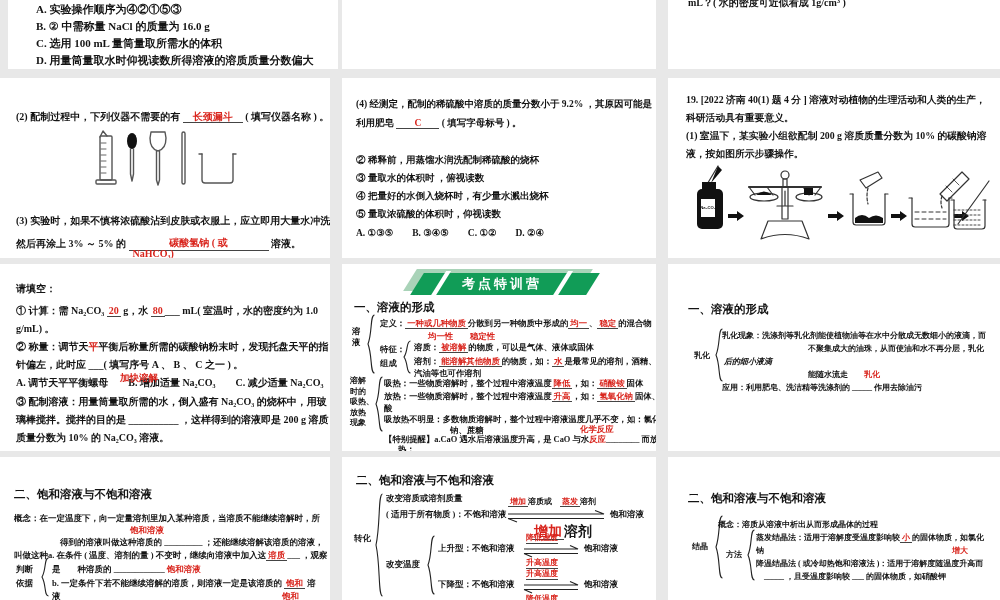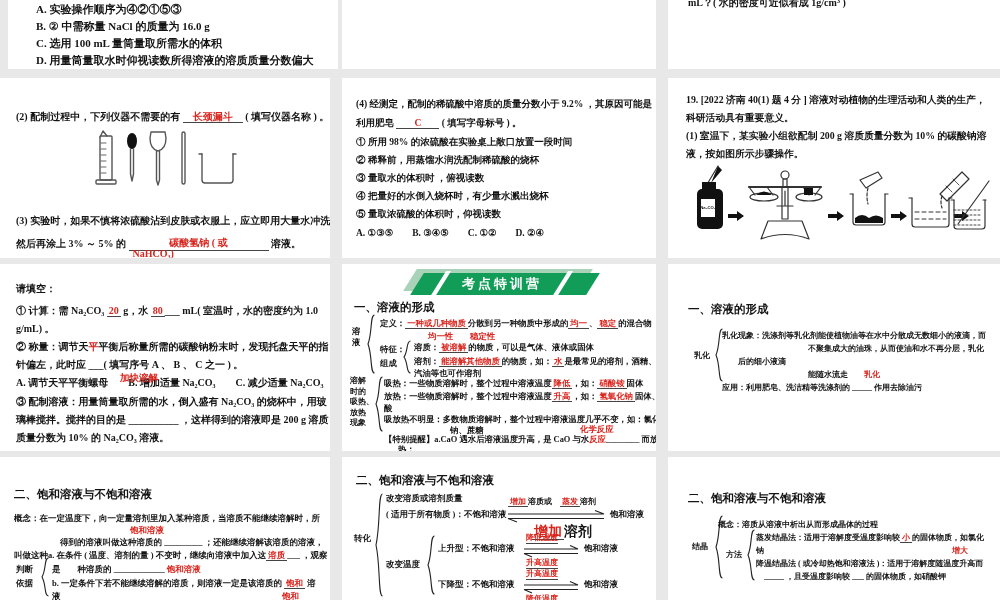--- a/index.html
+++ b/index.html
@@ -132,21 +132,20 @@
 
 <div class="page" id="c2r1" style="left:342px;top:0;width:314px;height:69px;"></div>
 
 <div class="page" id="c2r2" style="left:342px;top:78px;width:314px;height:180px;">
   <div class="ln" style="left:14px;top:20px;">(4) 经测定，配制的稀硫酸中溶质的质量分数小于 9.2% ，其原因可能是</div>
   <div class="ln" style="left:14px;top:39px;">
     <span>利用肥皂</span>
     <span class="fill" style="padding:0 18px;">C</span>
     <span>( 填写字母标号 ) 。</span>
   </div>
-  <div class="ln" style="left:14px;top:58px;">① 所用 98% 的浓硫酸在实验桌上敞口放置一段时间</div>
   <div class="ln" style="left:14px;top:76px;">② 稀释前，用蒸馏水润洗配制稀硫酸的烧杯</div>
   <div class="ln" style="left:14px;top:94px;">③ 量取水的体积时 ，俯视读数</div>
   <div class="ln" style="left:14px;top:112px;">④ 把量好的水倒入烧杯时，有少量水溅出烧杯</div>
   <div class="ln" style="left:14px;top:130px;">⑤ 量取浓硫酸的体积时，仰视读数</div>
   <div class="ln" style="left:14px;top:149px;">A. ①③⑤　　B. ③④⑤　　C. ①②　　D. ②④</div>
 </div>
 
 <div class="page" id="c2r3" style="left:342px;top:264px;width:314px;height:187px;">
   <div class="banner" style="left:72px;top:8px;">
     <div class="bbg"></div>
@@ -306,21 +305,21 @@
 </div>
 
 <div class="page" id="c3r3" style="left:668px;top:264px;width:332px;height:187px;">
   <div class="ln h" style="left:20px;top:38px;">一、溶液的形成</div>
   <div class="ln" style="left:26px;top:86px;">乳化</div>
   <svg class="bracesvg" style="left:46px;top:64px;" width="10" height="54">
       <path fill="none" stroke="#222" stroke-width="1.1" d="M8.5 1 C4 1 6.5 16.2 2 27 C6.5 37.8 4 53 8.5 53"></path>
     </svg>
   <div class="ln" style="left:54px;top:66px;">乳化现象：洗涤剂等乳化剂能使植物油等在水中分散成无数细小的液滴，而</div>
   <div class="ln" style="left:140px;top:79px;">不聚集成大的油珠，从而使油和水不再分层，乳化</div>
-  <div class="ln" style="left:70px;top:92px;">后的细小液滴</div>
+  <div class="ln" style="left:56px;top:92px;font-style:italic;">后的细小液滴</div>
   <div class="ln" style="left:140px;top:105px;">能随水流走</div>
   <div class="ln red" style="left:196px;top:105px;">乳化</div>
   <div class="ln" style="left:54px;top:118px;">
     <span>应用：利用肥皂、洗洁精等洗涤剂的</span>
     <span>_____</span>
     <span>作用去除油污</span>
   </div>
 </div>
 
 <div class="page" id="c3r4" style="left:668px;top:457px;width:332px;height:143px;">

